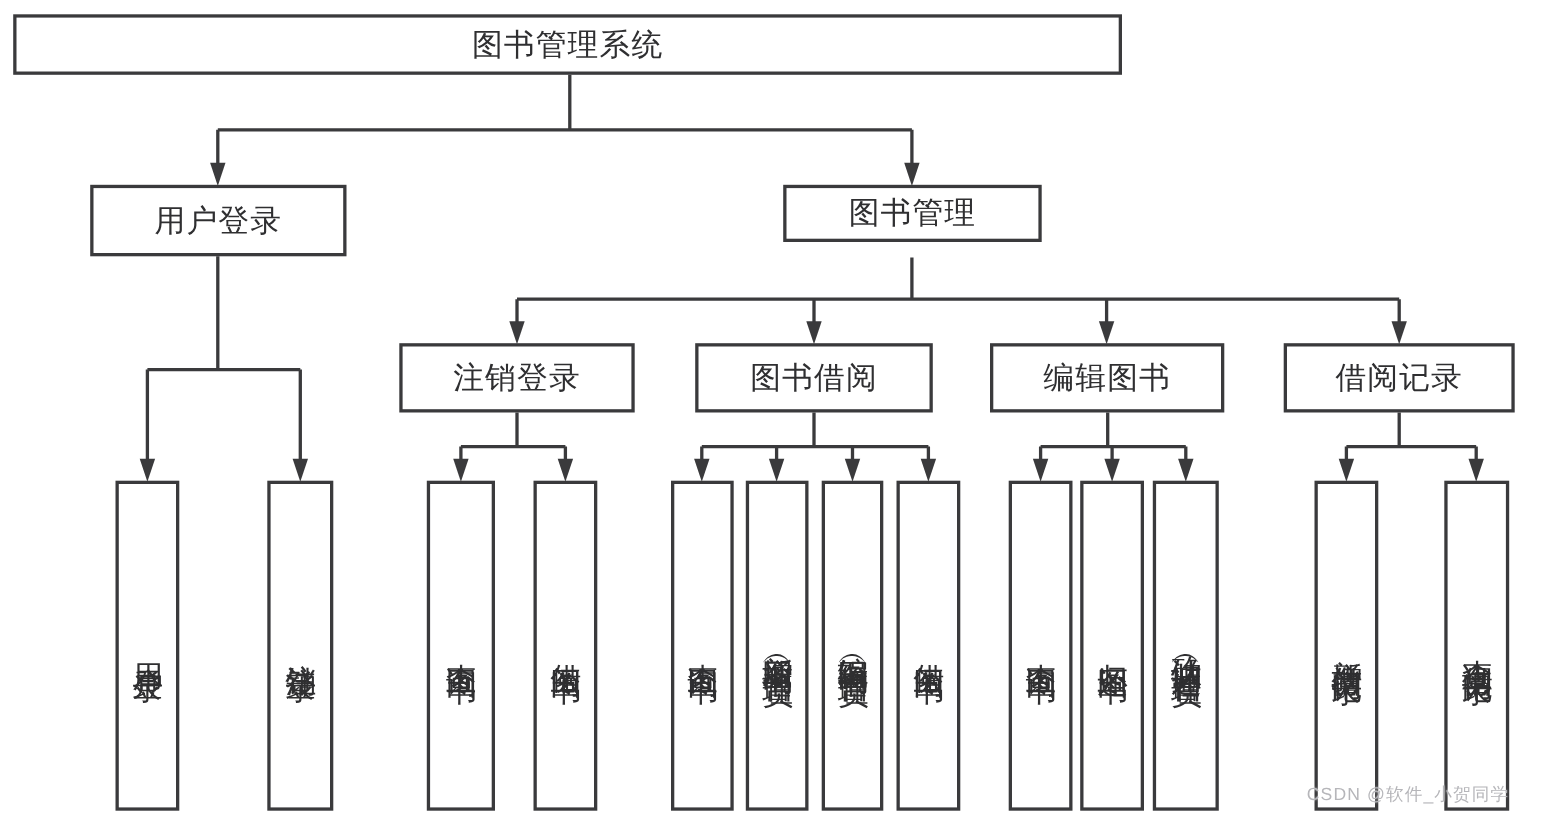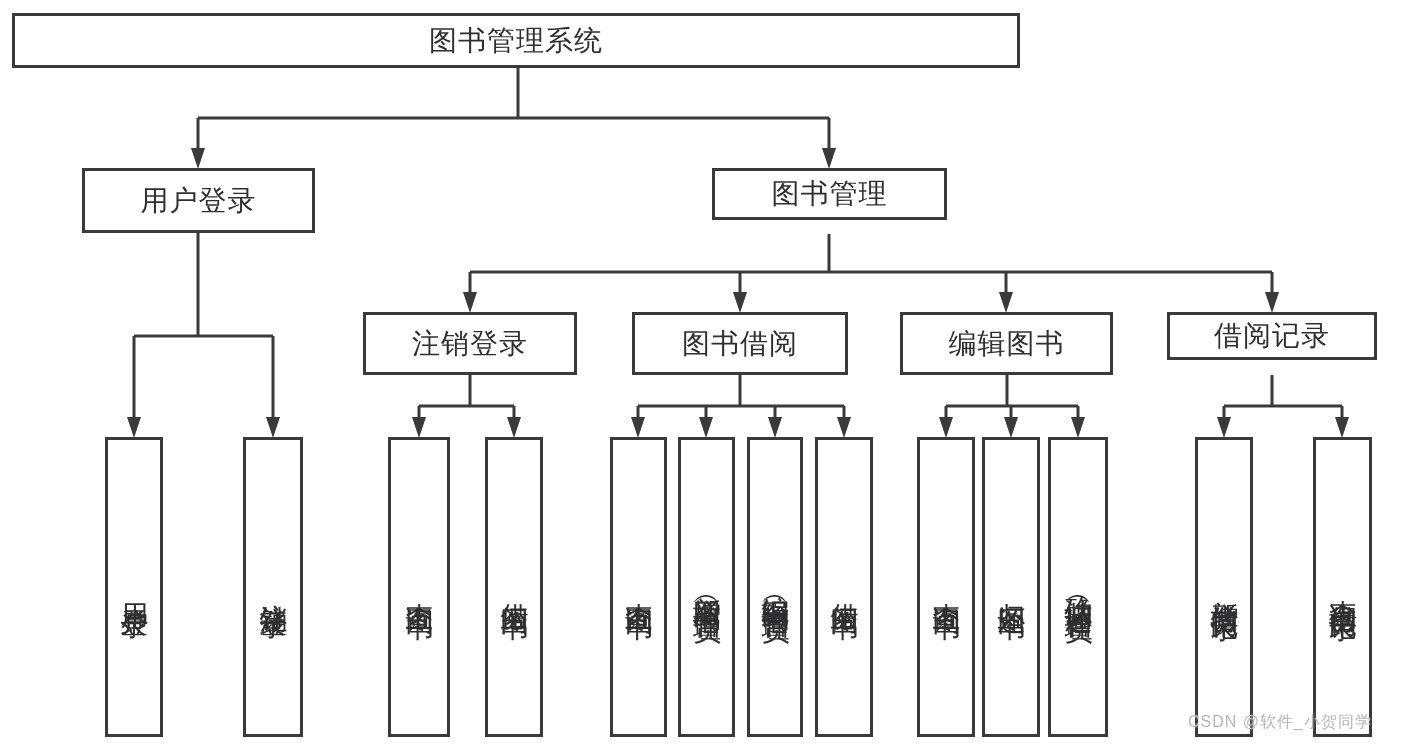--- a/index.html
+++ b/index.html
@@ -71,21 +71,21 @@
 
   <div class="node" style="left:363px;top:312px;width:214px;height:63px;">
     <span>注销登录</span>
   </div>
   <div class="node" style="left:632px;top:312px;width:216px;height:63px;text-align:right;">
     <span>图书借阅</span>
   </div>
   <div class="node" style="left:900px;top:312px;width:213px;height:63px;">
     <span>编辑图书</span>
   </div>
-  <div class="node" style="left:1167px;top:312px;width:210px;height:48px;">
+  <div class="node" style="left:1167px;top:312px;width:210px;height:63px;">
     <span>借阅记录</span>
   </div>
 
   <div class="node vert" style="left:105px;top:437px;width:58px;height:300px;">
     <span>用户登录</span>
   </div>
   <div class="node vert" style="left:243px;top:437px;width:60px;height:300px;">
     <span>注销登录</span>
   </div>
 

